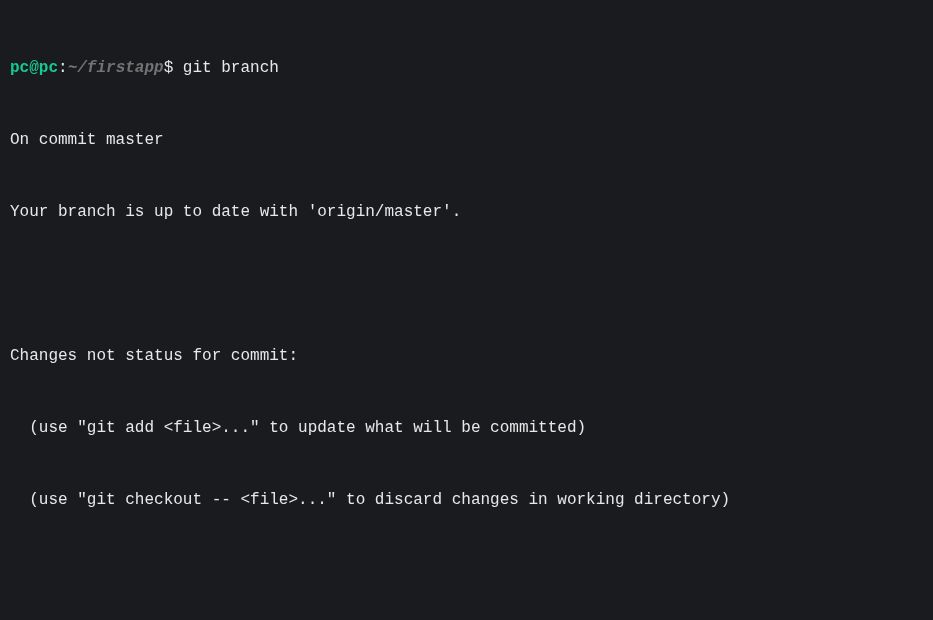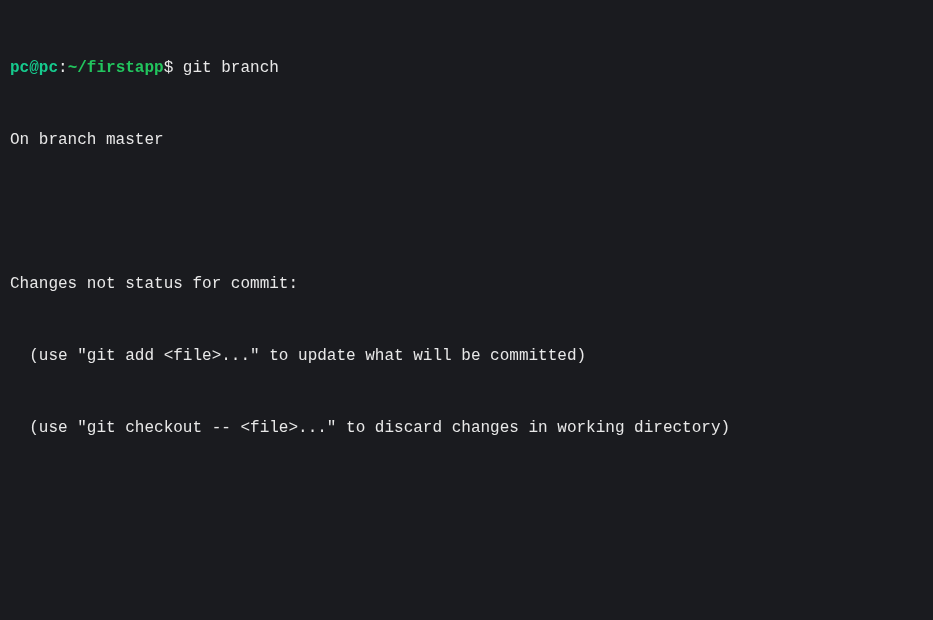--- a/index.html
+++ b/index.html
@@ -15,30 +15,31 @@
       color: #e8e8e8;
       padding: 8px 10px;
       width: 933px;
       height: 620px;
       overflow: hidden;
     }
     .terminal {
       white-space: pre;
     }
     .green { color: #16c98d; font-weight: bold; margin-top: 32px; }
-    .blue { color: #22c55e; font-weight: bold; }
+    .blue { color: #737373; font-weight: bold; font-style: italic; }
     .white { color: #e8e8e8; }
     .line { display: block; min-height: 24px; }
   </style>
 </head>
 <body>
 
 <div class="terminal">
   <span class="line"><span class="green">pc@pc</span><span class="white">:</span><span class="blue">~/firstapp</span><span class="white">$</span><span class="white"> </span><span class="white">git branch</span></span>
-  <span class="line white">On branch master</span>
+  <span class="line white">On commit master</span>
+  <span class="line white">Your branch is up to date with 'origin/master'.</span>
   <span class="line"></span>
   <span class="line white">Changes not status for commit:</span>
   <span class="line white">  (use "git add &lt;file&gt;..." to update what will be committed)</span>
   <span class="line white">  (use "git checkout -- &lt;file&gt;..." to discard changes in working directory)</span>
   <span class="line"></span>
   
   
   
   
   

